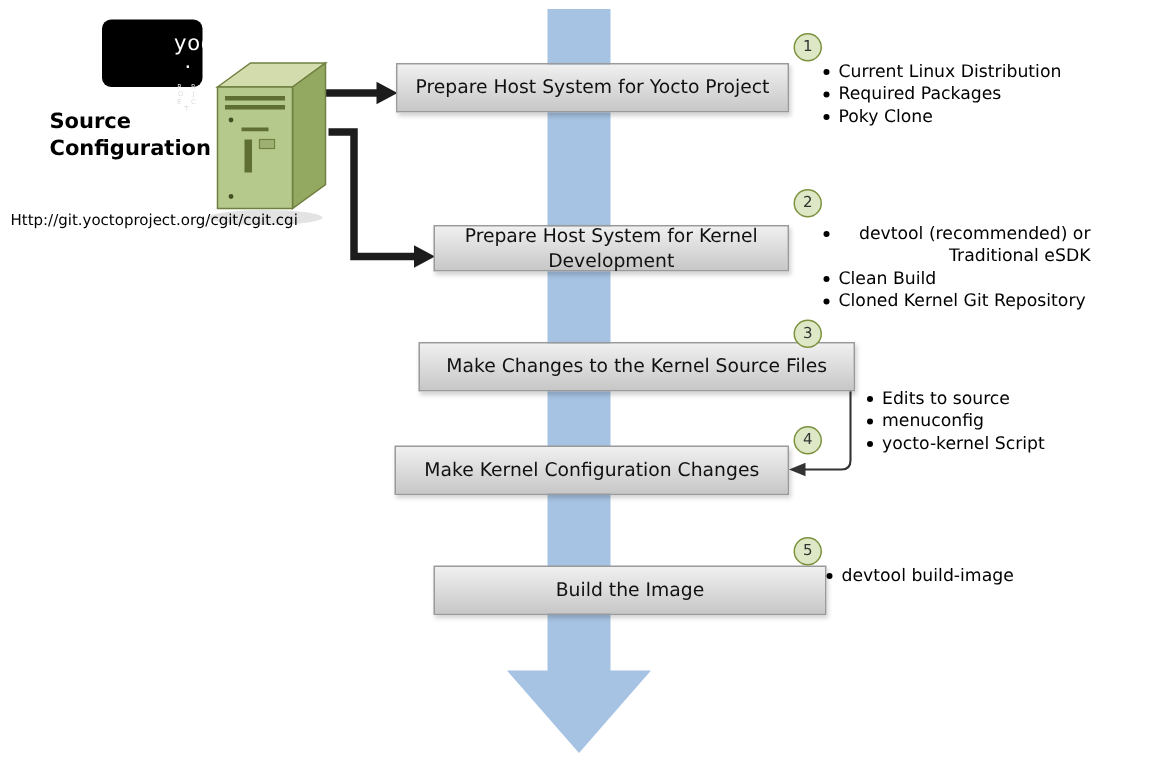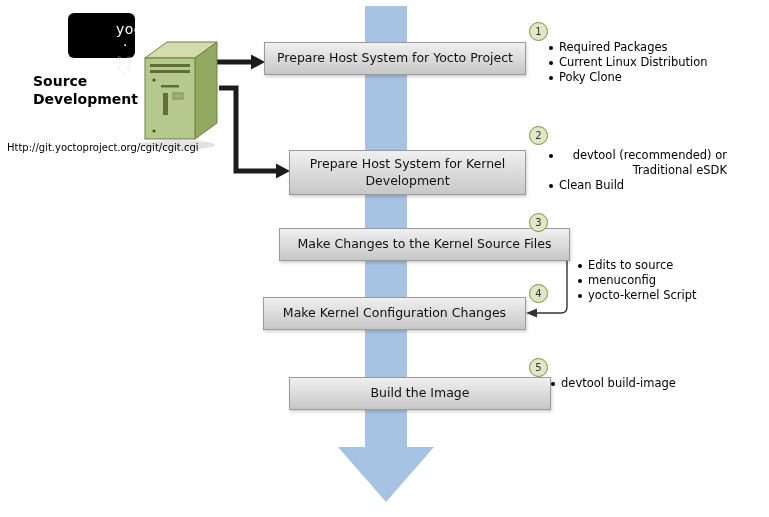--- a/index.html
+++ b/index.html
@@ -68,59 +68,63 @@
     <rect x="17" y="37" width="40" height="3" fill="#5f6e34"></rect>
     <circle cx="21" cy="47" r="1.6" fill="#445023"></circle>
     <rect x="28" y="52" width="18" height="2.5" fill="#5f6e34"></rect>
     <rect x="30" y="60" width="5" height="22" fill="#5f6e34"></rect>
     <rect x="40" y="60" width="10" height="6" fill="#a0b273" stroke="#6f8040" stroke-width="0.8"></rect>
     <circle cx="21" cy="98" r="1.6" fill="#445023"></circle>
   </svg>
 
   <div id="source-label">
     <div>Source</div>
-    <div>Development</div>
+    <div>Configuration</div>
   </div>
   <div id="repo-url">Http://git.yoctoproject.org/cgit/cgit.cgi</div>
 
   <div class="box" style="left:264px;top:42px;width:262px;height:33px;">Prepare Host System for Yocto Project</div>
-  <div class="box" style="left:289px;top:150px;width:237px;height:45px;">Prepare Host System for Kernel Development</div>
+  <div class="box" style="left:289px;top:150px;width:237px;height:31px;">Prepare Host System for Kernel Development</div>
   <div class="box" style="left:235px;top:228px;width:291px;height:33px;margin-left:44px;">Make Changes to the Kernel Source Files</div>
   <div class="box" style="left:263px;top:297px;width:263px;height:33px;">Make Kernel Configuration Changes</div>
   <div class="box" style="left:264px;top:377px;width:262px;height:33px;margin-left:25px;">Build the Image</div>
 
   <div class="badge" style="left:529px;top:22px;">1</div>
   <div class="badge" style="left:529px;top:126px;">2</div>
   <div class="badge" style="left:529px;top:213px;">3</div>
   <div class="badge" style="left:529px;top:284px;">4</div>
   <div class="badge" style="left:529px;top:358px;">5</div>
 
   <div class="blist" style="left:549px;top:40px;width:205px;">
     <div class="bitem">
       <span class="dot"></span>
-      <span>Required Packages</span>
+      <span>Current Linux Distribution</span>
     </div>
     <div class="bitem">
       <span class="dot"></span>
-      <span>Current Linux Distribution</span>
+      <span>Required Packages</span>
     </div>
     <div class="bitem">
       <span class="dot"></span>
       <span>Poky Clone</span>
     </div>
   </div>
 
   <div class="blist" style="left:549px;top:148px;width:178px;text-align:right;">
     <div class="bitem">
       <span class="dot"></span>
       <span>devtool (recommended) or Traditional eSDK</span>
     </div>
     <div class="bitem">
       <span class="dot"></span>
       <span>Clean Build</span>
+    </div>
+    <div class="bitem">
+      <span class="dot"></span>
+      <span>Cloned Kernel Git Repository</span>
     </div>
   </div>
 
   <div class="blist" style="left:578px;top:258px;width:165px;">
     <div class="bitem">
       <span class="dot"></span>
       <span>Edits to source</span>
     </div>
     <div class="bitem">
       <span class="dot"></span>

